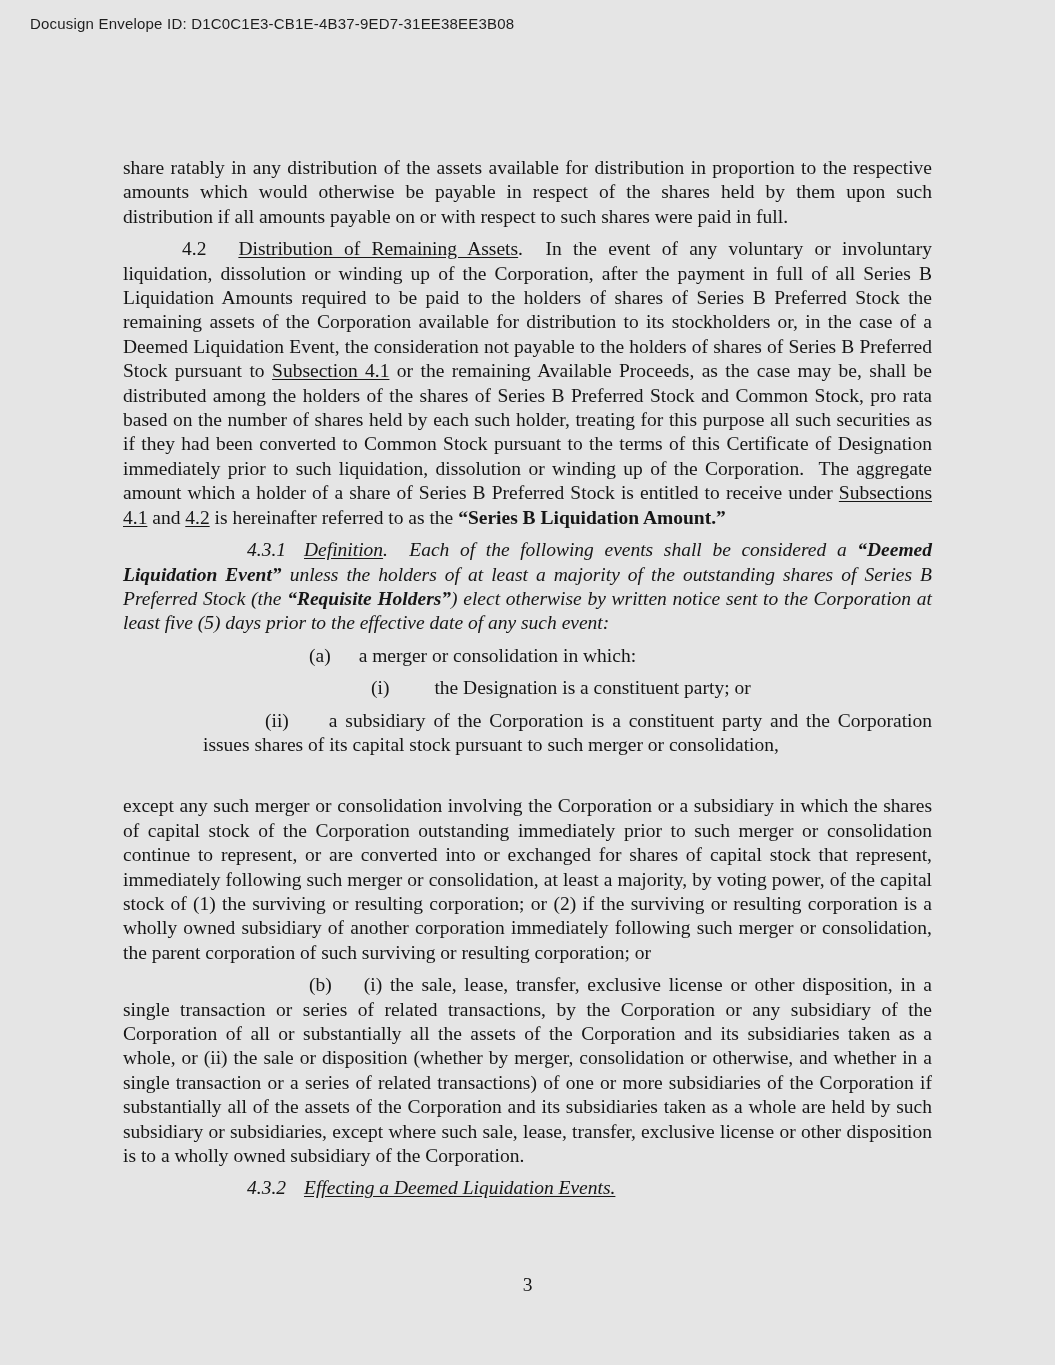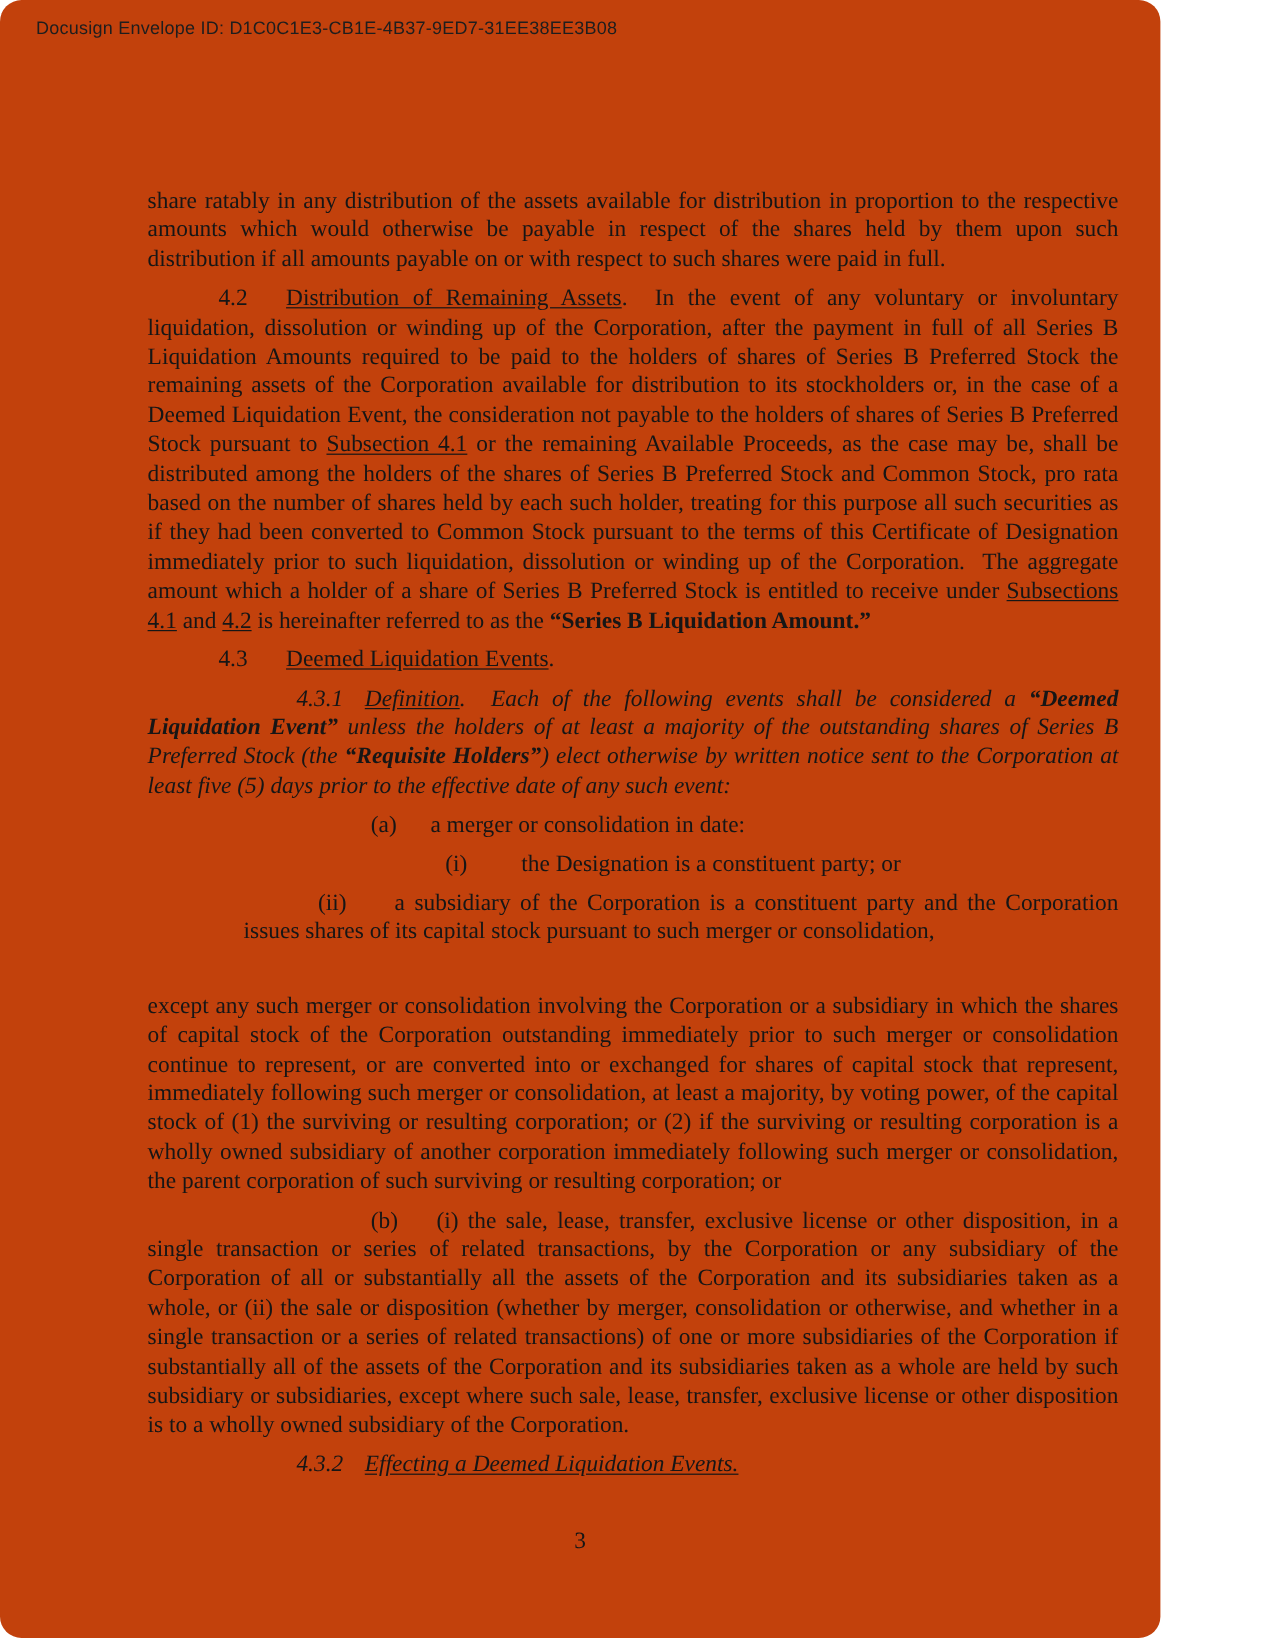--- a/index.html
+++ b/index.html
@@ -1,24 +1,23 @@
 <!DOCTYPE html>
 <html><head>
 <meta charset="utf-8">
 <style>
   html, body { margin: 0; padding: 0; background: #ffffff; }
   .page {
     position: relative;
-    width: 967px;
+    width: 1055px;
     height: 1365px;
-    background: #c2410c;
+    background: #e5e5e5;
     overflow: hidden;
     font-family: "Liberation Serif", serif;
     color: #161616;
-    border-radius: 18px;
   }
   .docusign-header {
     position: absolute;
     top: 15px;
     left: 30px;
     font-family: "Liberation Sans", sans-serif;
     font-size: 15px;
     color: #1e1e1e;
     letter-spacing: 0.2px;
   }
@@ -59,23 +58,22 @@
 </style>
 </head>
 <body>
 
 <div class="page">
   <div class="docusign-header">Docusign Envelope ID: D1C0C1E3-CB1E-4B37-9ED7-31EE38EE3B08</div>
 
   <div class="doc-body">
       <p class="para k-plain"><span>share ratably in any distribution of the assets available for distribution in proportion to the respective amounts which would otherwise be payable in respect of the shares held by them upon such distribution if all amounts payable on or with respect to such shares were paid in full.</span></p>
       <p class="para k-section"><span>4.2</span><span class="tab"></span><span class="u">Distribution of Remaining Assets</span><span>.&nbsp; In the event of any voluntary or involuntary liquidation, dissolution or winding up of the Corporation, after the payment in full of all Series B Liquidation Amounts required to be paid to the holders of shares of Series B Preferred Stock the remaining assets of the Corporation available for distribution to its stockholders or, in the case of a Deemed Liquidation Event, the consideration not payable to the holders of shares of Series B Preferred Stock pursuant to </span><span class="u">Subsection 4.1</span><span> or the remaining Available Proceeds, as the case may be, shall be distributed among the holders of the shares of Series B Preferred Stock and Common Stock, pro rata based on the number of shares held by each such holder, treating for this purpose all such securities as if they had been converted to Common Stock pursuant to the terms of this Certificate of Designation immediately prior to such liquidation, dissolution or winding up of the Corporation.&nbsp; The aggregate amount which a holder of a share of Series B Preferred Stock is entitled to receive under </span><span class="u">Subsections 4.1</span><span> and </span><span class="u">4.2</span><span> is hereinafter referred to as the </span><span class="b">“Series B Liquidation Amount.”</span></p>
-      <p class="para k-section"><span>4.3</span><span class="tab"></span><span class="u">Deemed Liquidation Events</span><span>.</span></p>
       <p class="para k-sub"><span>4.3.1</span><span class="tab"></span><span class="u">Definition</span><span>.&nbsp; Each of the following events shall be considered a </span><span class="b">“Deemed Liquidation Event”</span><span> unless the holders of at least a majority of the outstanding shares of Series B Preferred Stock (the </span><span class="b">“Requisite Holders”</span><span>) elect otherwise by written notice sent to the Corporation at least five (5) days prior to the effective date of any such event:</span></p>
-      <p class="para k-alpha"><span>(a)</span><span class="tab"></span><span>a merger or consolidation in date:</span></p>
+      <p class="para k-alpha"><span>(a)</span><span class="tab"></span><span>a merger or consolidation in which:</span></p>
       <p class="para k-roman"><span>(i)</span><span class="tab"></span><span>the Designation is a constituent party; or</span></p>
       <p class="para k-roman-block"><span>(ii)</span><span class="tab"></span><span>a subsidiary of the Corporation is a constituent party and the Corporation issues shares of its capital stock pursuant to such merger or consolidation,</span></p>
       <p class="para k-plain"><span>except any such merger or consolidation involving the Corporation or a subsidiary in which the shares of capital stock of the Corporation outstanding immediately prior to such merger or consolidation continue to represent, or are converted into or exchanged for shares of capital stock that represent, immediately following such merger or consolidation, at least a majority, by voting power, of the capital stock of (1) the surviving or resulting corporation; or (2) if the surviving or resulting corporation is a wholly owned subsidiary of another corporation immediately following such merger or consolidation, the parent corporation of such surviving or resulting corporation; or</span></p>
       <p class="para k-alpha-block"><span>(b)</span><span class="tab"></span><span>(i) the sale, lease, transfer, exclusive license or other disposition, in a single transaction or series of related transactions, by the Corporation or any subsidiary of the Corporation of all or substantially all the assets of the Corporation and its subsidiaries taken as a whole, or (ii) the sale or disposition (whether by merger, consolidation or otherwise, and whether in a single transaction or a series of related transactions) of one or more subsidiaries of the Corporation if substantially all of the assets of the Corporation and its subsidiaries taken as a whole are held by such subsidiary or subsidiaries, except where such sale, lease, transfer, exclusive license or other disposition is to a wholly owned subsidiary of the Corporation.</span></p>
       <p class="para k-sub"><span>4.3.2</span><span class="tab"></span><span class="u">Effecting a Deemed Liquidation Events.</span></p>
     </div>
 
   <div class="page-number">3</div>
 </div>
 

